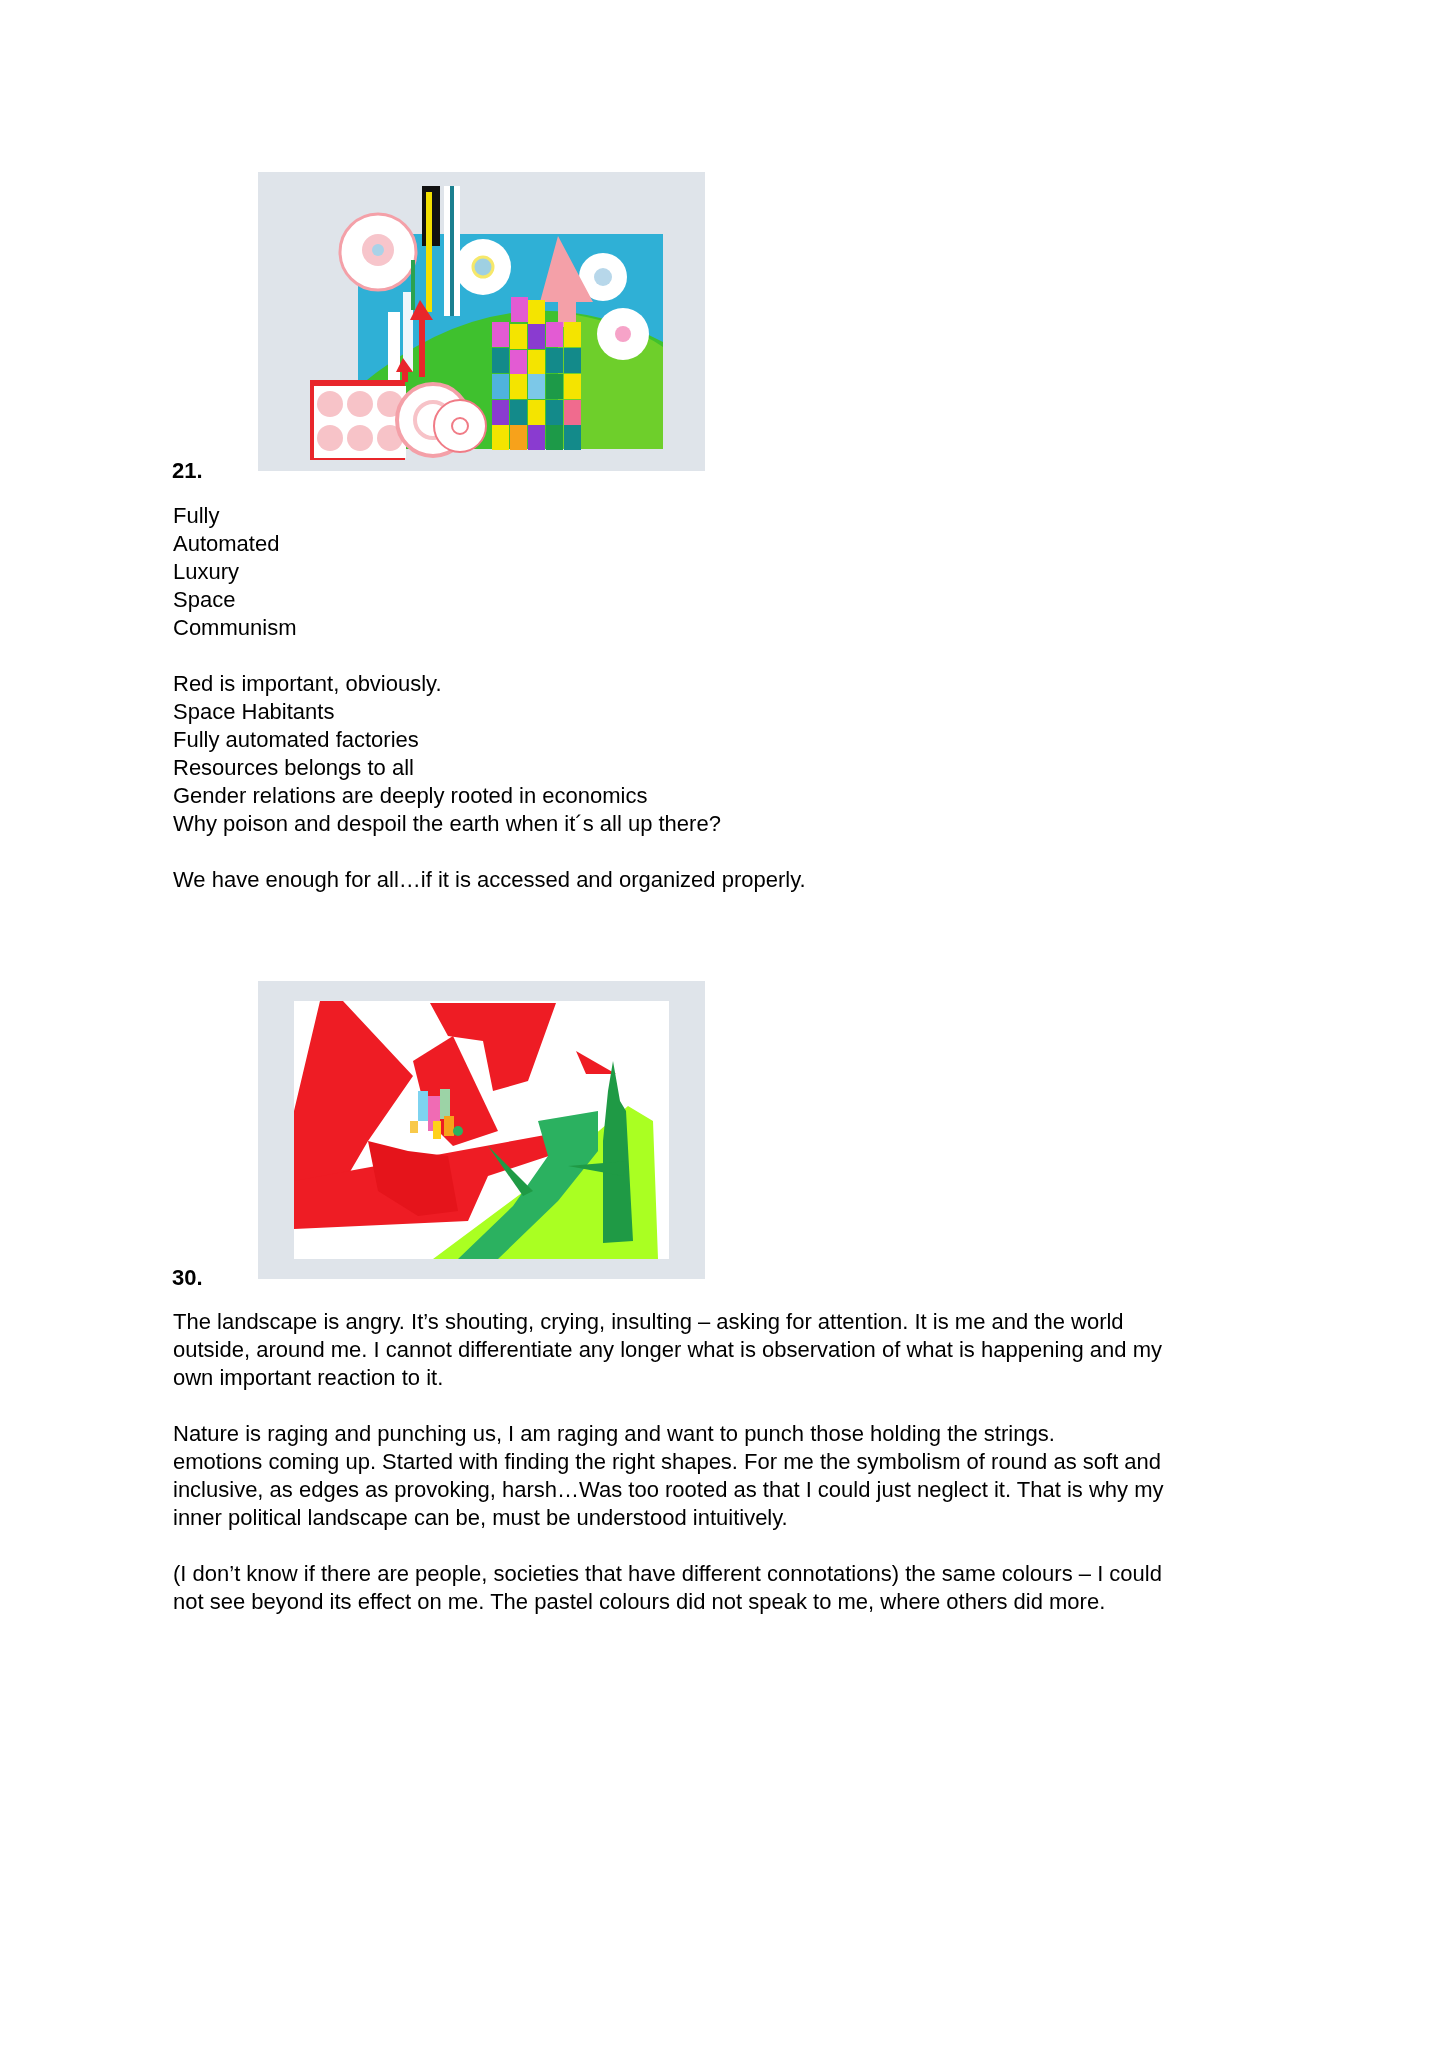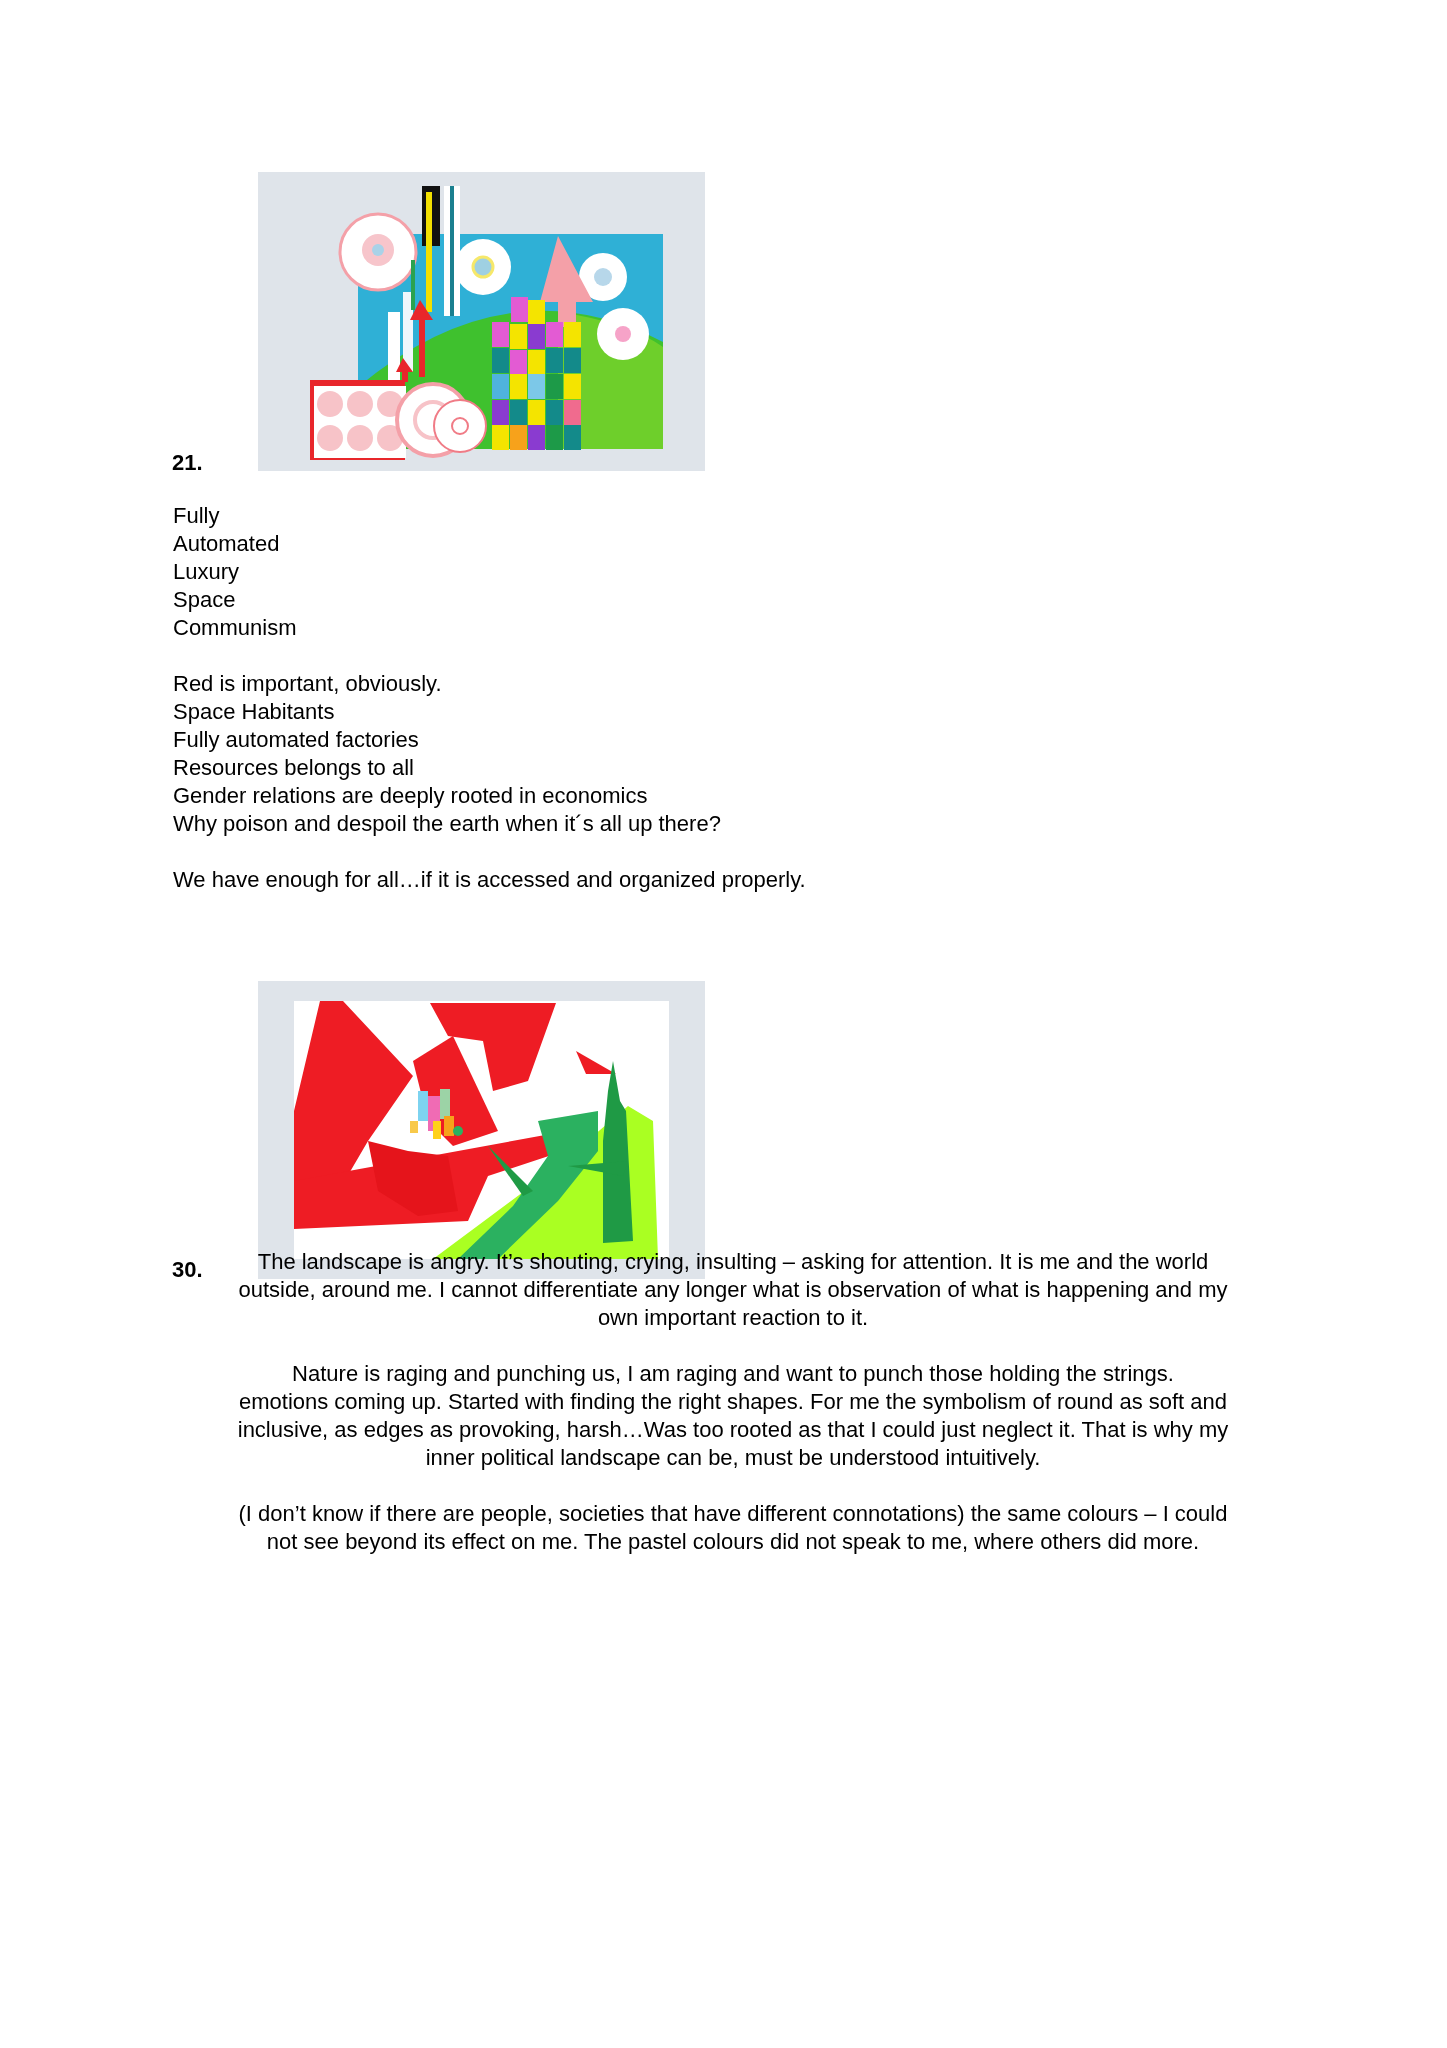--- a/index.html
+++ b/index.html
@@ -1,18 +1,18 @@
 <!DOCTYPE html>
 <html><head>
 <meta charset="utf-8">
 <style>
   html, body { margin: 0; padding: 0; background: #ffffff; }
   body { width: 1447px; height: 2048px; position: relative; overflow: hidden;
          font-family: "Liberation Sans", "DejaVu Sans", sans-serif; color: #000; }
-  .label { position: absolute; left: 172px; font-weight: bold; font-size: 22px; line-height: 22px; }
+  .label { position: absolute; left: 172px; font-weight: bold; font-size: 22px; line-height: 22px; margin-top: 8px; }
   .artwork { position: absolute; left: 258px; width: 447px; overflow: hidden; background: #dfe4ea; }
   .artwork svg { display: block; width: 100%; height: 100%; }
   .textblock { position: absolute; left: 173px; width: 1120px; 
                font-size: 22px; line-height: 28px; }
   .line { display: block; white-space: nowrap; height: 28px; }
   .blank { display: block; height: 28px; }
 </style>
 </head>
 <body>
 
@@ -143,21 +143,21 @@
       <rect x="182" y="108" width="10" height="30" fill="#9cd3a6"></rect>
       <rect x="175" y="140" width="8" height="18" fill="#ffd11a"></rect>
       <rect x="186" y="135" width="10" height="20" fill="#f7a21b"></rect>
       <circle cx="200" cy="150" r="5" fill="#2bb160"></circle>
       <rect x="152" y="140" width="8" height="12" fill="#f8c94a"></rect>
     </g>
   </svg>
 </div>
 <div class="label" style="top:1259px;">30.</div>
 
-<div class="textblock" style="top:1248px;text-align:center;">
+<div class="textblock" style="top:1308px;">
   <span class="line">The landscape is angry. It’s shouting, crying, insulting – asking for attention. It is me and the world</span>
   <span class="line">outside, around me. I cannot differentiate any longer what is observation of what is happening and my</span>
   <span class="line">own important reaction to it.</span>
   <span class="blank"></span>
   <span class="line">Nature is raging and punching us, I am raging and want to punch those holding the strings.</span>
   <span class="line">emotions coming up. Started with finding the right shapes. For me the symbolism of round as soft and</span>
   <span class="line">inclusive, as edges as provoking, harsh…Was too rooted as that I could just neglect it. That is why my</span>
   <span class="line">inner political landscape can be, must be understood intuitively.</span>
   <span class="blank"></span>
   <span class="line">(I don’t know if there are people, societies that have different connotations) the same colours – I could</span>

